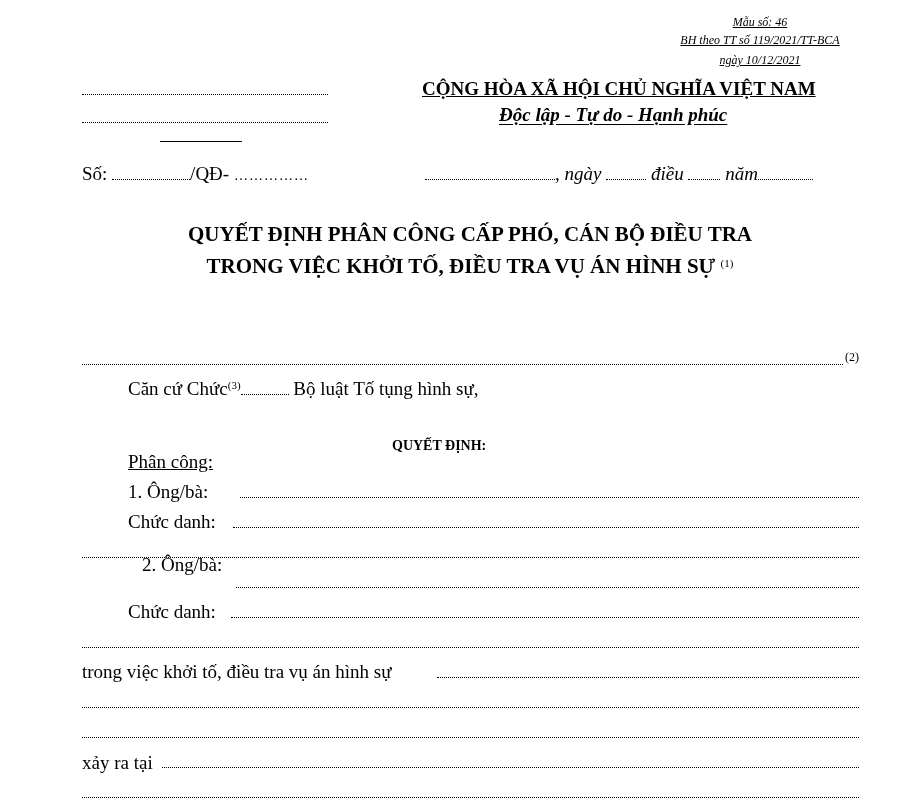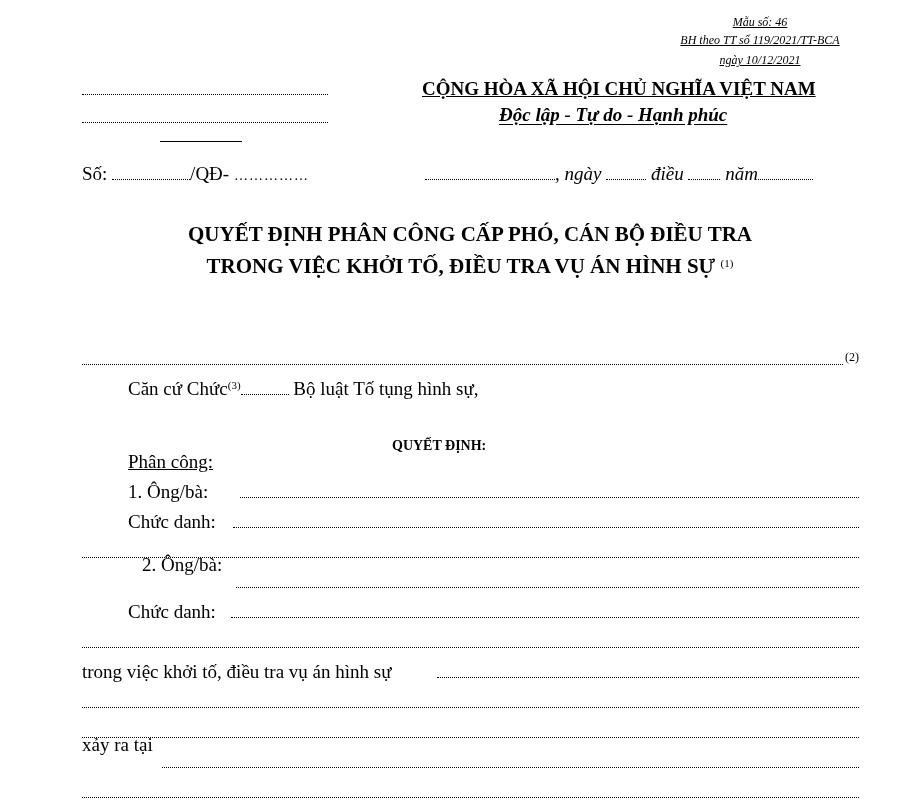--- a/index.html
+++ b/index.html
@@ -89,16 +89,16 @@
 <div class="dots" style="left:231px; top:617px; width:628px;"></div>
 
 <div class="dots" style="left:82px; top:647px; width:777px;"></div>
 
 <div class="abs body-text" style="left:82px; top:661px;">trong việc khởi tố, điều tra vụ án hình sự</div>
 <div class="dots" style="left:437px; top:677px; width:422px;"></div>
 
 <div class="dots" style="left:82px; top:707px; width:777px;"></div>
 <div class="dots" style="left:82px; top:737px; width:777px;"></div>
 
-<div class="abs body-text" style="left:82px; top:734px;text-align:center;">xảy ra tại</div>
+<div class="abs body-text" style="left:82px; top:752px;text-align:center;">xảy ra tại</div>
 <div class="dots" style="left:162px; top:767px; width:697px;"></div>
 
 <div class="dots" style="left:82px; top:797px; width:777px;"></div>
 
 </body></html>

